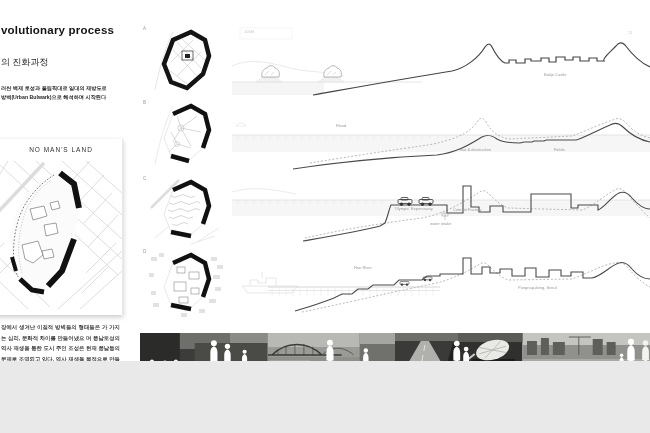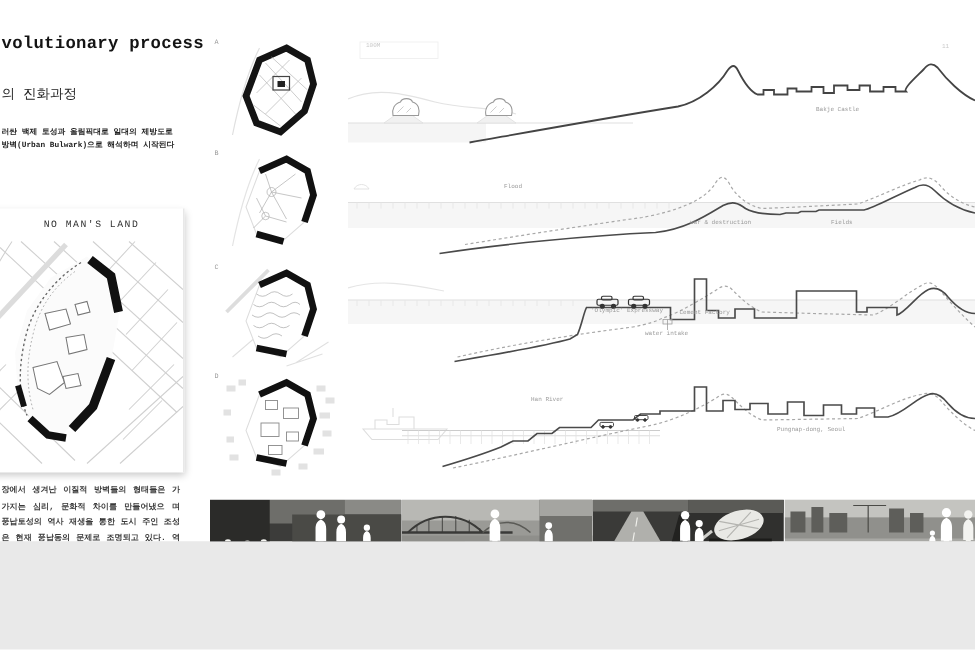--- a/index.html
+++ b/index.html
@@ -1,17 +1,17 @@
 <!DOCTYPE html>
 <html><head>
 <meta charset="utf-8">
 <style>
   html,body{margin:0;padding:0;background:#e9e9e9;}
   #stage{position:relative;width:650px;height:361px;background:#fff;overflow:hidden;
-         font-family:Liberation Mono, monospace;color:#111;}
+         font-family:Liberation Sans, sans-serif;color:#111;}
   .abs{position:absolute;}
   
   .title{left:1px;top:23px;font-size:11.5px;font-weight:700;line-height:14px;color:#141414;letter-spacing:.2px;white-space:nowrap;}
   .title .l2{display:block;padding-left:21px;}
   .subtitle{left:1px;top:56px;font-size:9px;color:#222;font-weight:400;}
   .intro{left:1px;top:84px;font-size:5.2px;font-weight:700;line-height:9px;color:#222;white-space:nowrap;}
   .card{left:-30px;top:139px;width:152px;height:176px;background:#fff;
         box-shadow:0 2px 5px rgba(0,0,0,.22);border-right:1px solid #e8e8e8;}
   .nml{position:absolute;left:30px;top:7px;width:122px;text-align:center;font-size:6.5px;
        letter-spacing:1px;color:#333;font-weight:400;}

